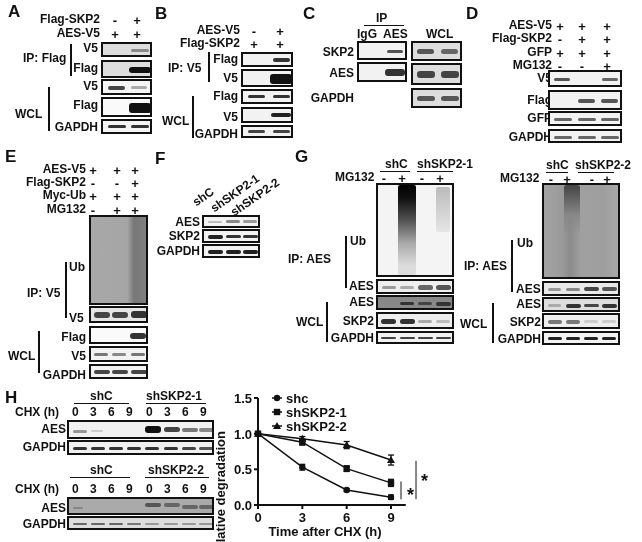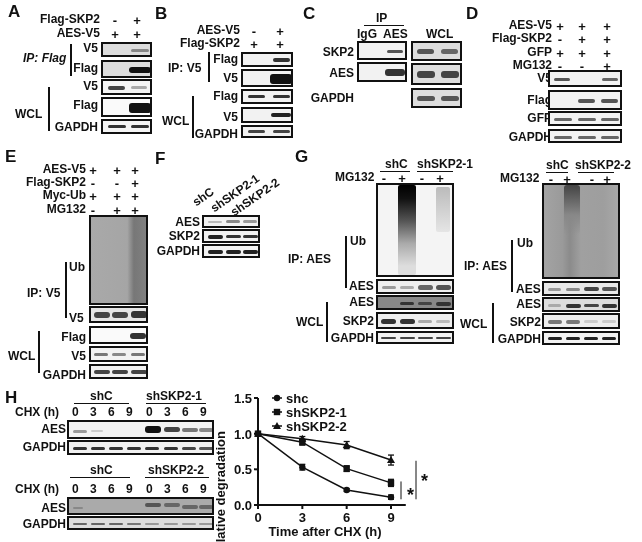--- a/index.html
+++ b/index.html
@@ -20,21 +20,21 @@
 
 <div>
   <div class="plabel" style="left:8px;top:2px;">A</div>
   <div class="t tr" style="left:20px;top:13px;width:80px;">Flag-SKP2</div>
   <div class="sign" style="left:108px;top:13px;">-</div>
   <div class="sign" style="left:130px;top:13px;">+</div>
   <div class="t tr" style="left:20px;top:27px;width:80px;">AES-V5</div>
   <div class="sign" style="left:108px;top:27px;">+</div>
   <div class="sign" style="left:130px;top:27px;">+</div>
 
-  <div class="t" style="left:23px;top:52px;font-style:italic;">IP: Flag</div>
+  <div class="t" style="left:23px;top:52px;">IP: Flag</div>
   <div class="vline" style="left:70px;top:44px;height:32px;"></div>
   <div class="t" style="left:15px;top:108px;">WCL</div>
   <div class="vline" style="left:48px;top:87px;height:44px;"></div>
 
   <div class="t tr" style="left:54px;top:42px;width:44px;">V5</div>
   <div class="t tr" style="left:54px;top:62px;width:44px;">Flag</div>
   <div class="t tr" style="left:54px;top:80px;width:44px;">V5</div>
   <div class="t tr" style="left:54px;top:99px;width:44px;">Flag</div>
   <div class="t tr" style="left:54px;top:121px;width:44px;">GAPDH</div>
 

